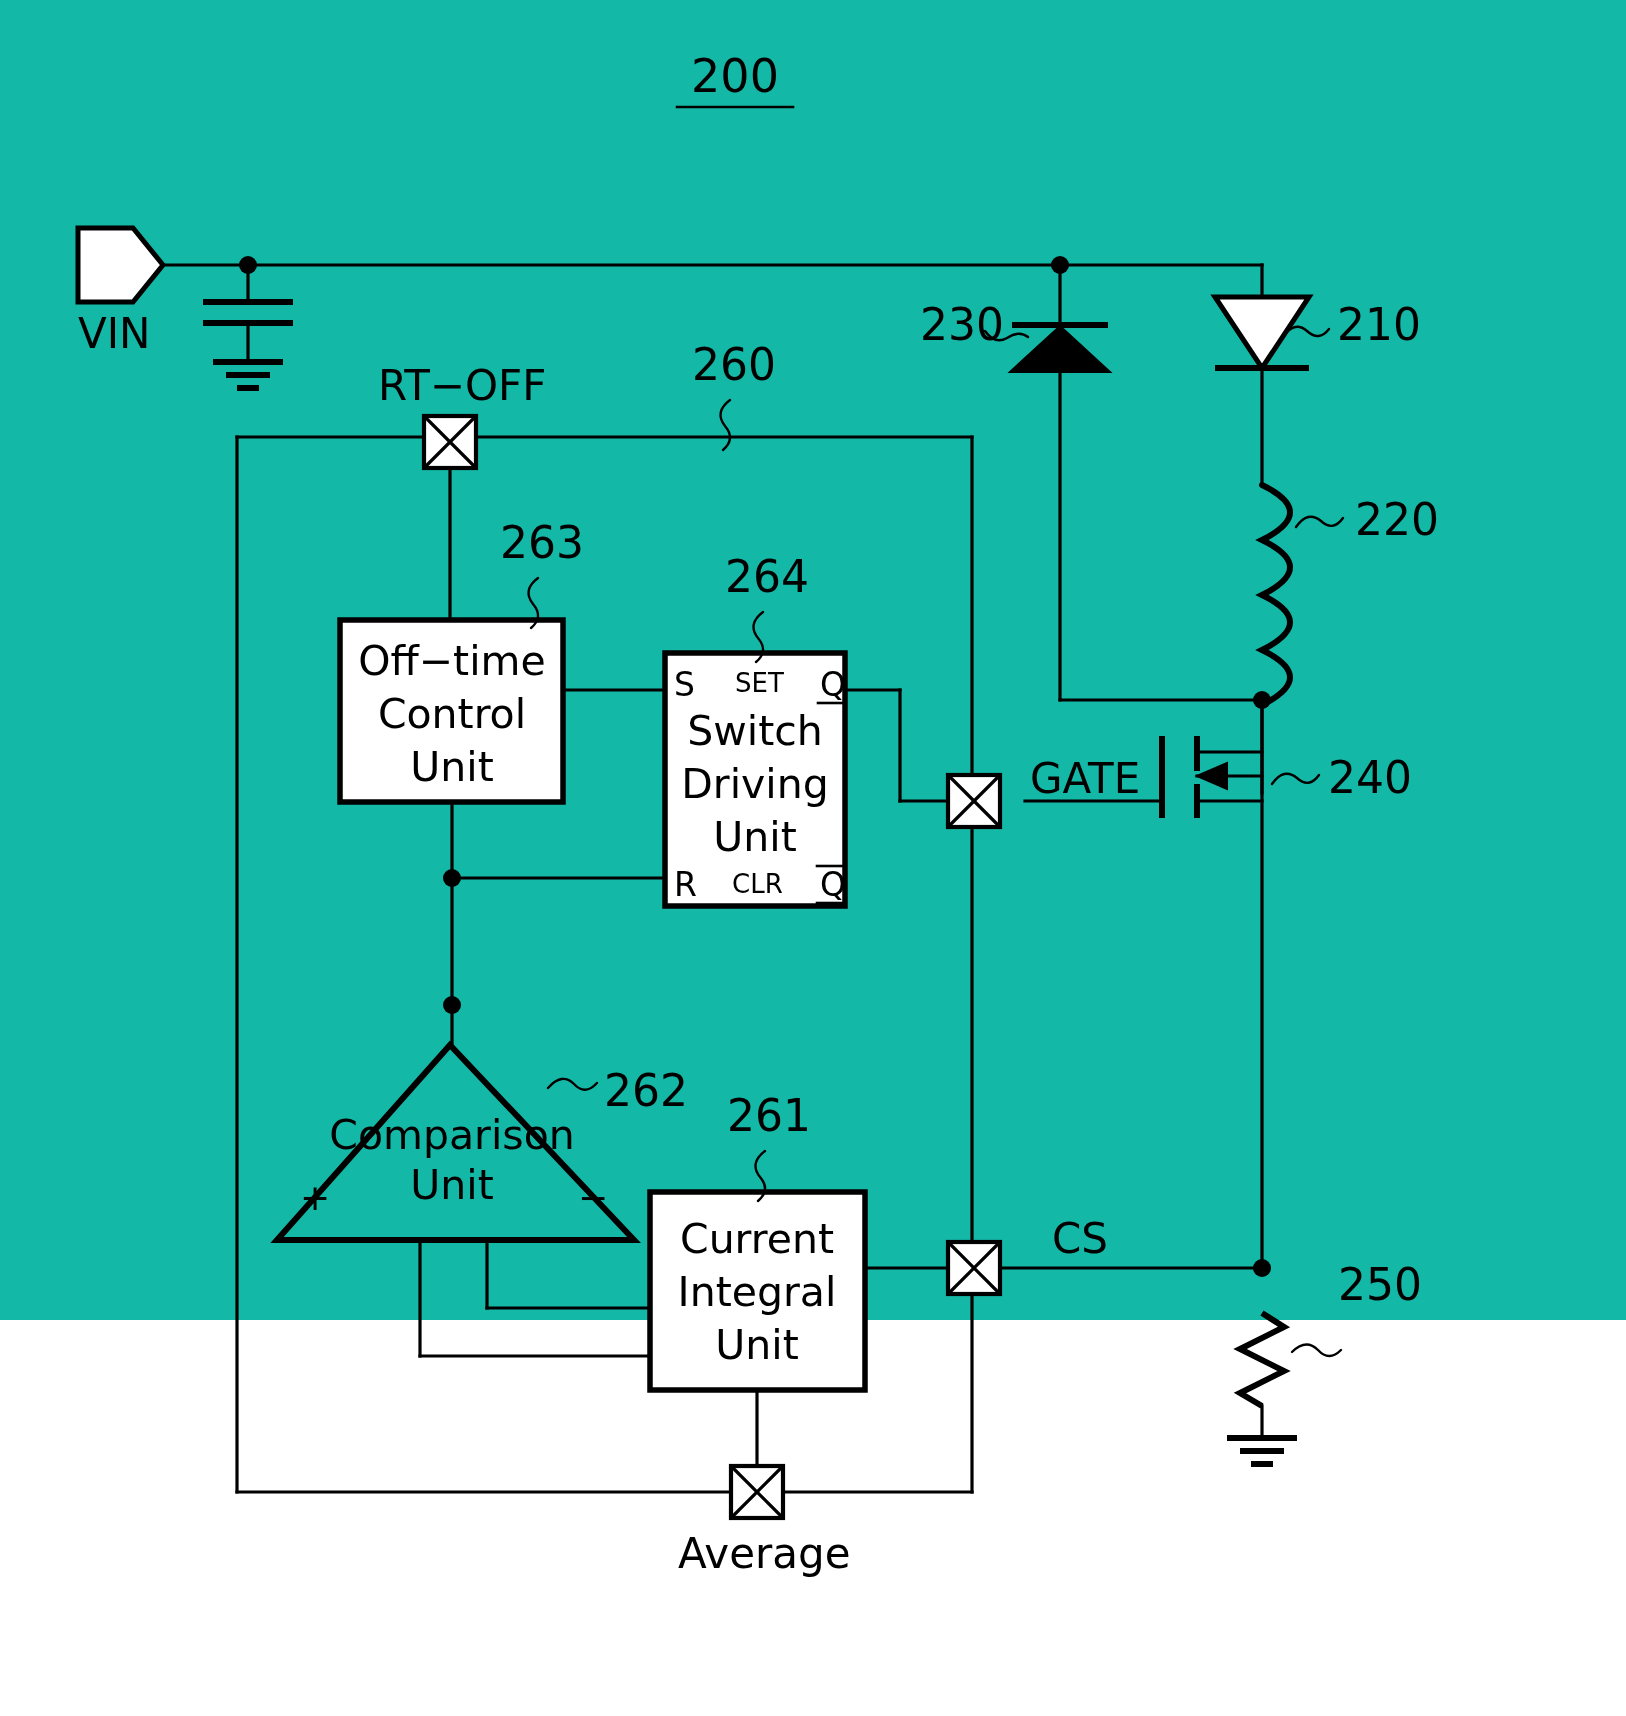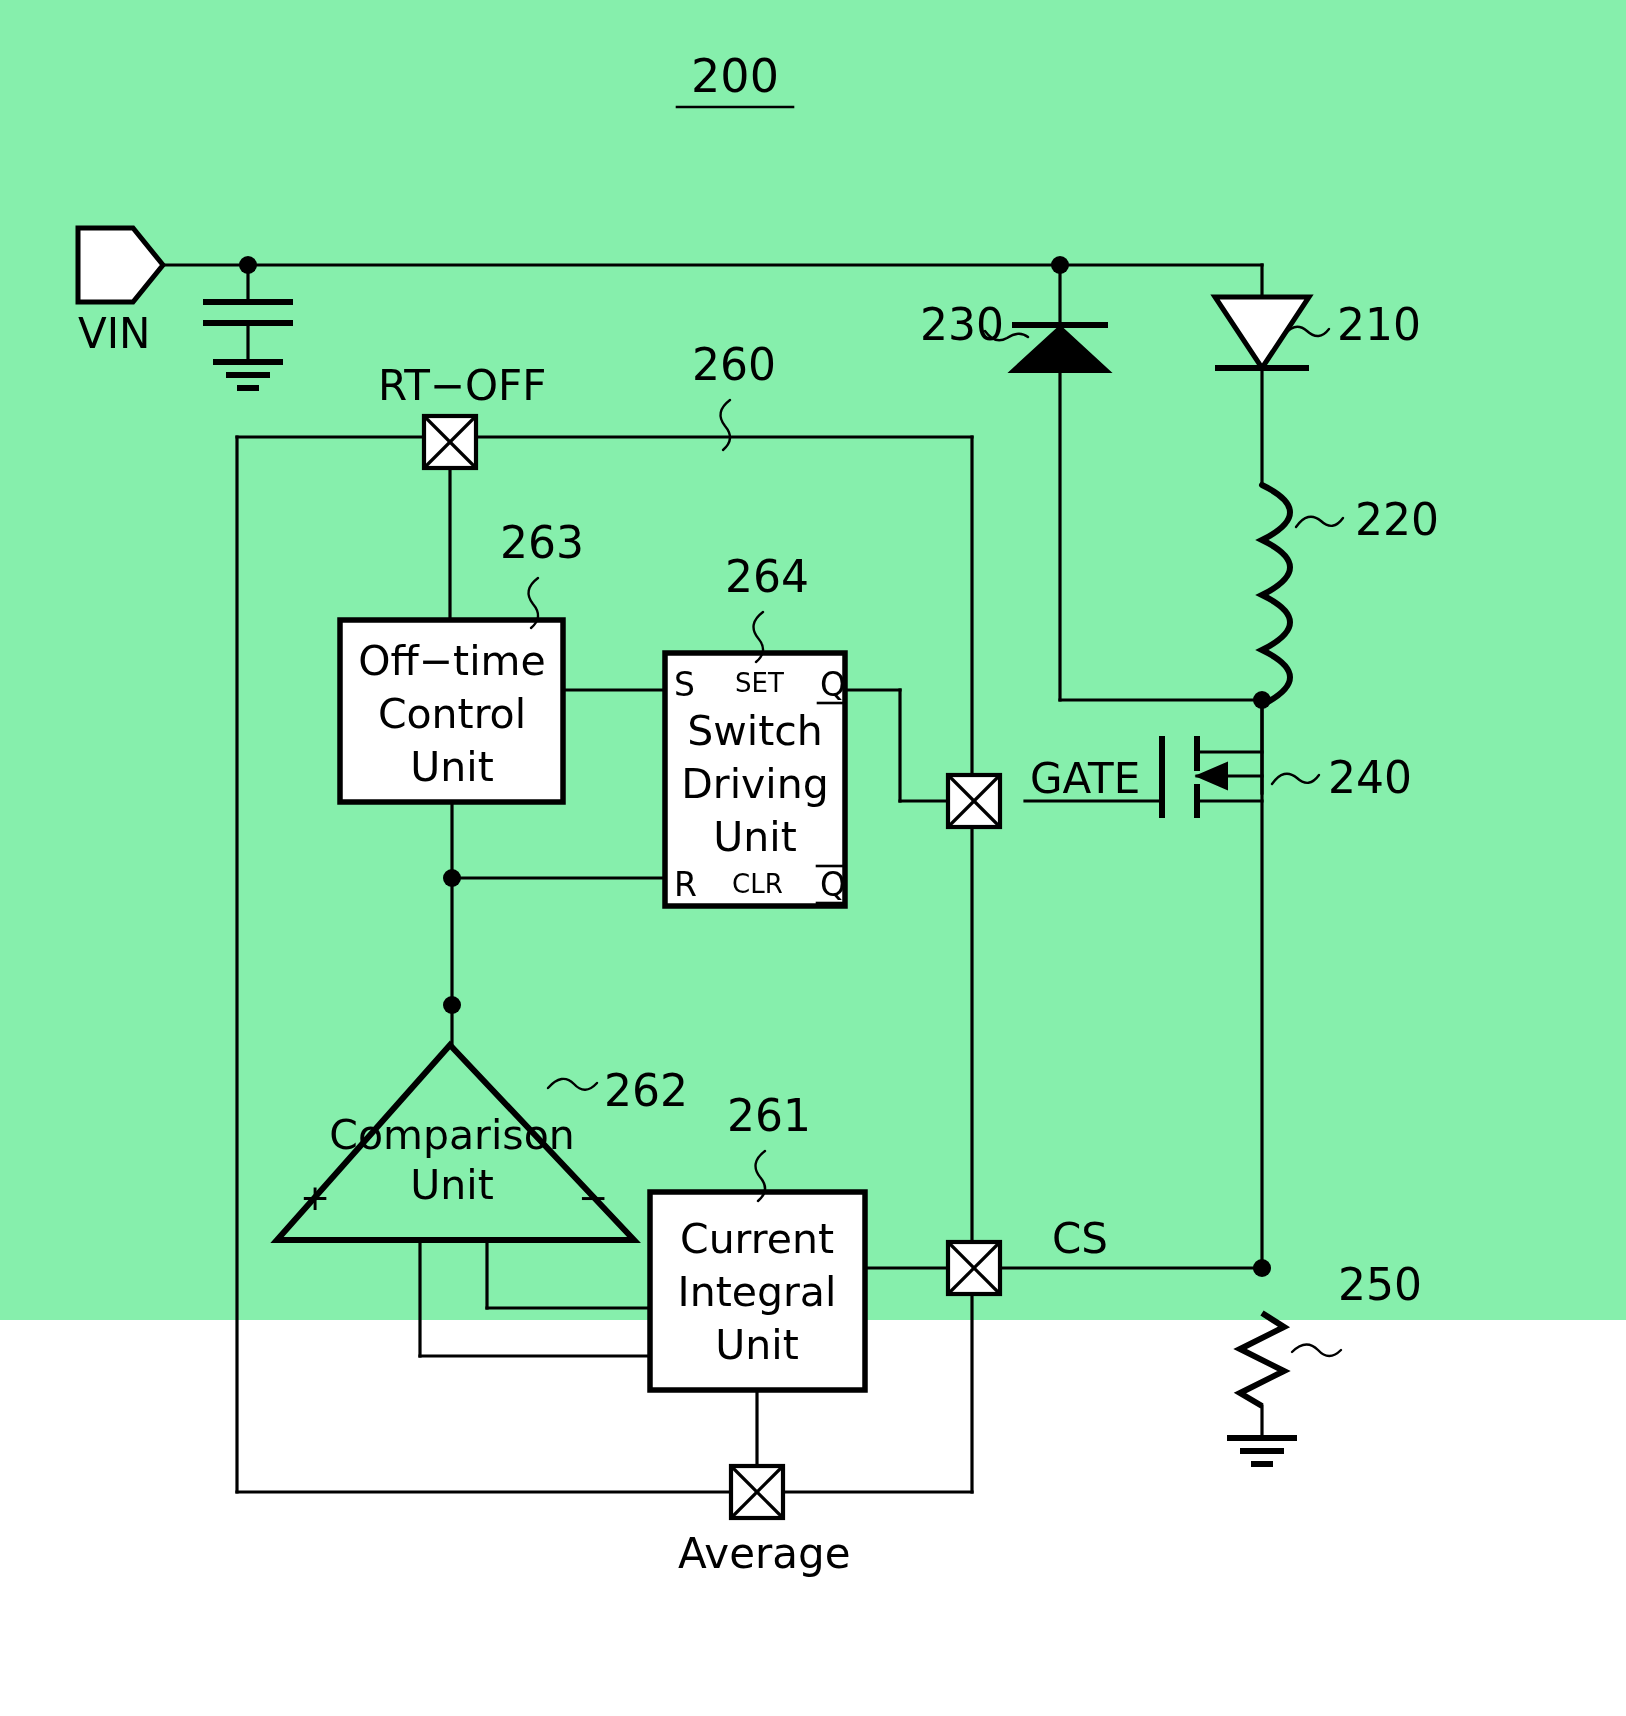--- a/index.html
+++ b/index.html
@@ -10,21 +10,21 @@
   body {
     width: 1626px;
     height: 1716px;
     font-family: "DejaVu Sans", sans-serif;
     overflow: hidden;
   }
   #figure {
     position: relative;
     width: 1626px;
     height: 1320px;
-    background: #86efac;
+    background: #14b8a6;
   }
   svg#schematic {
     display: block;
     width: 1626px;
     height: 1716px;
   }
   .wire {
     stroke: #000000;
     stroke-width: 3.2;
     fill: none;

